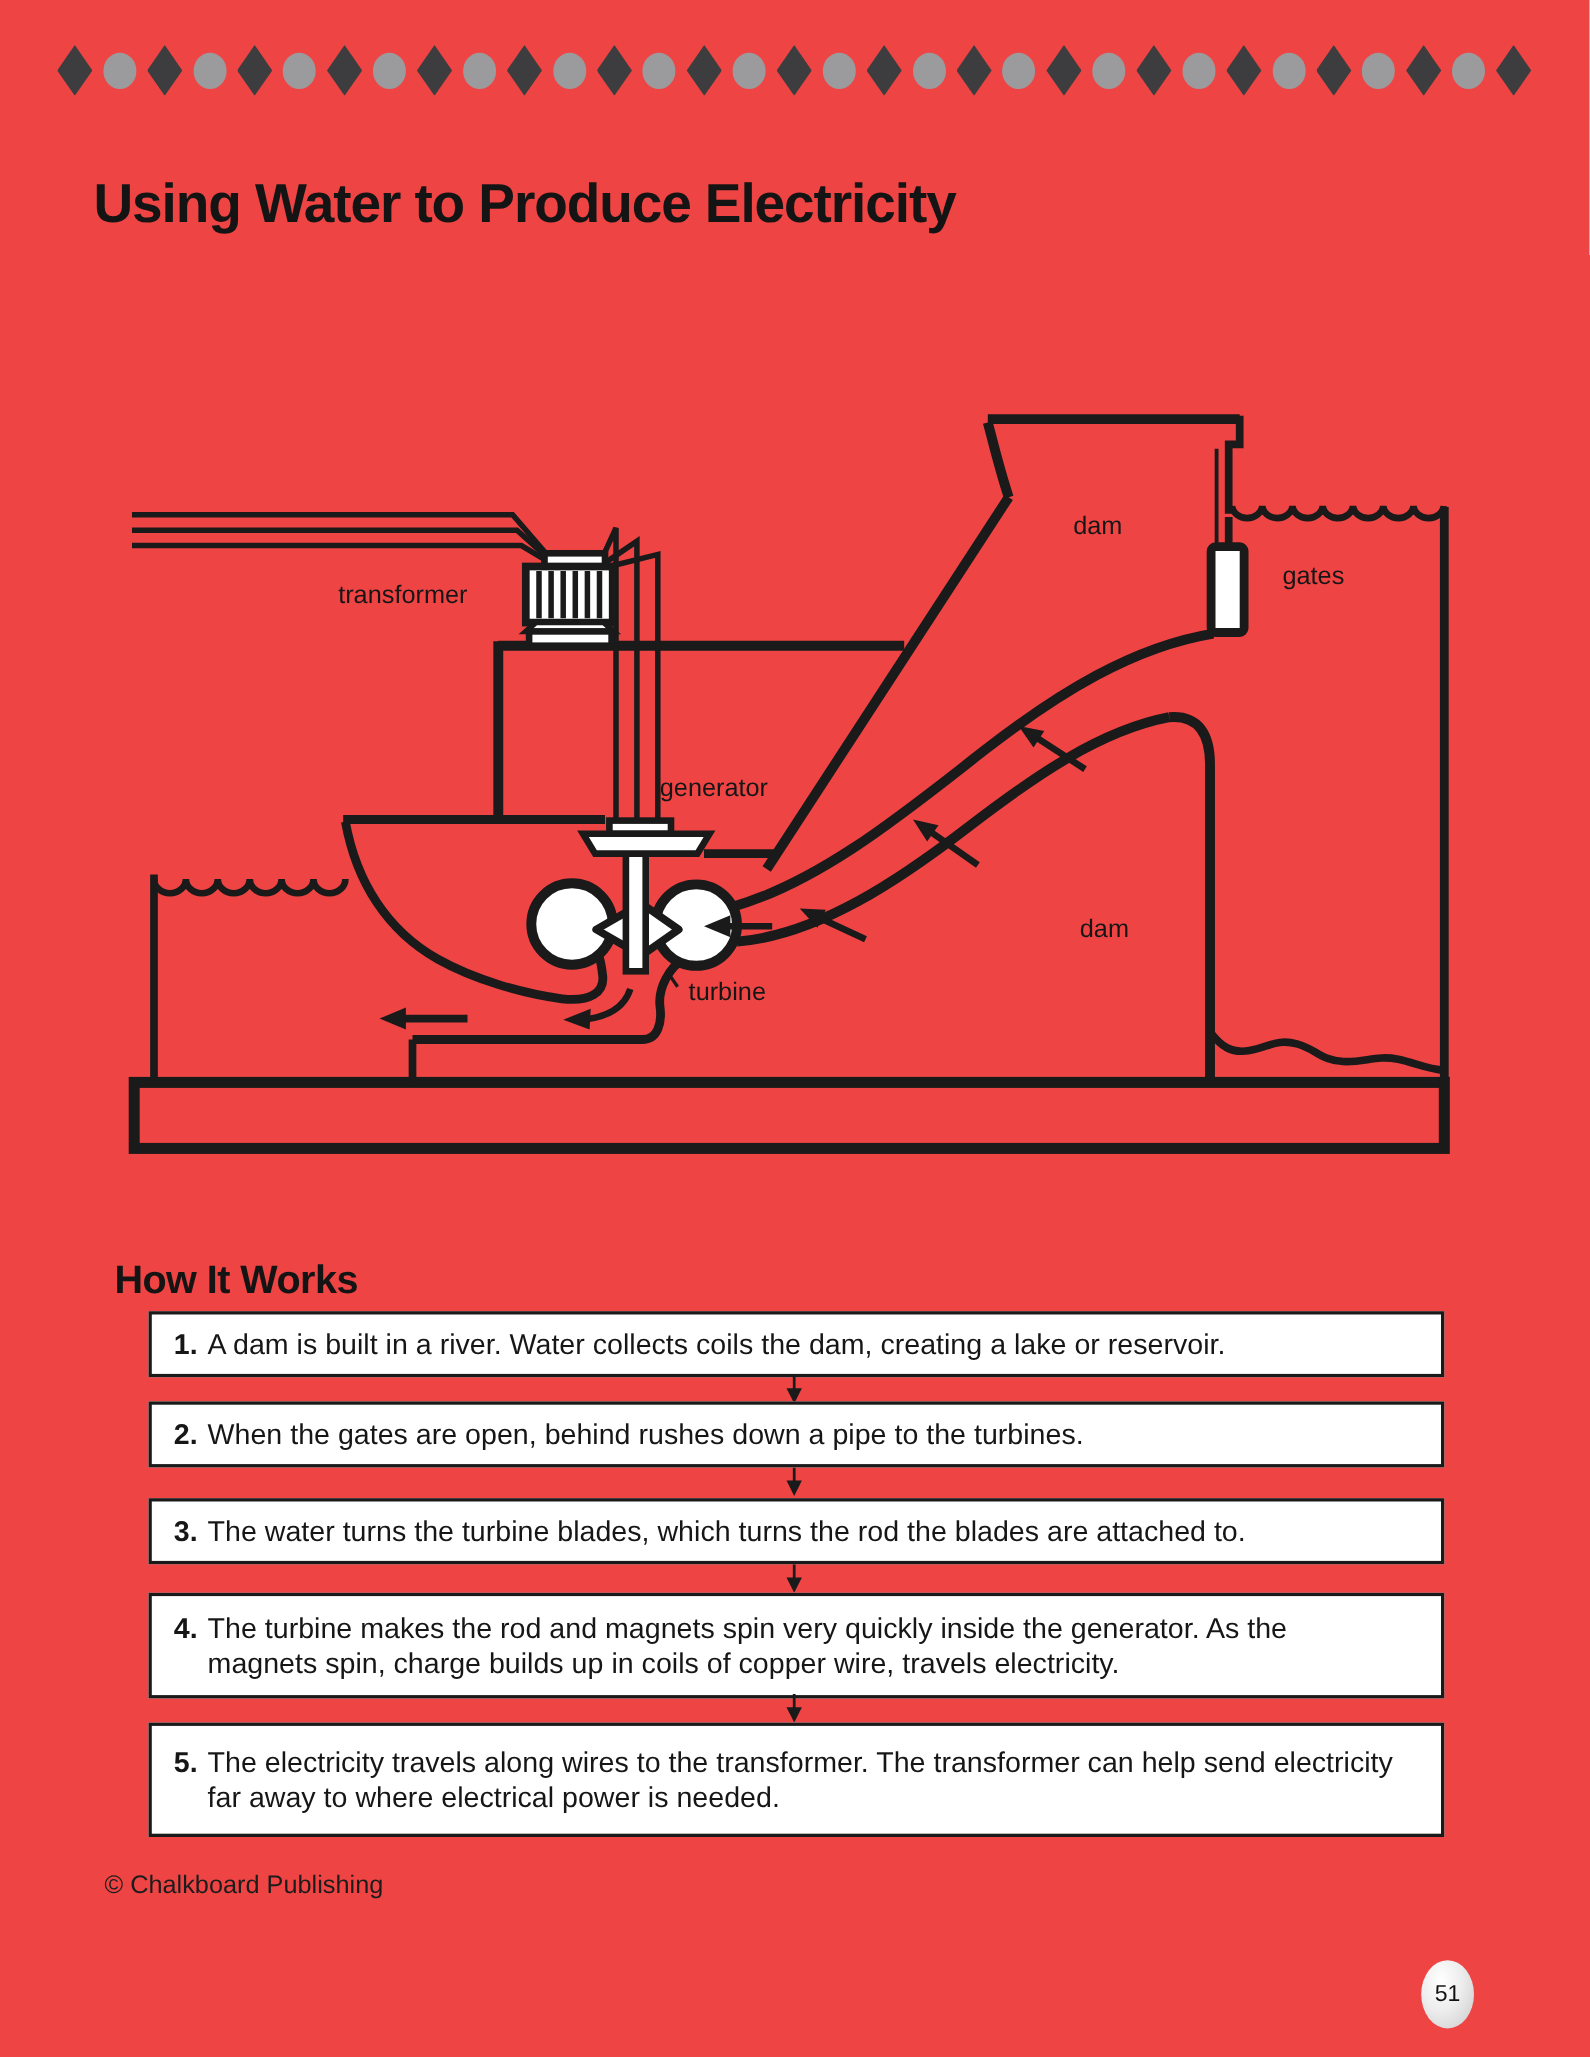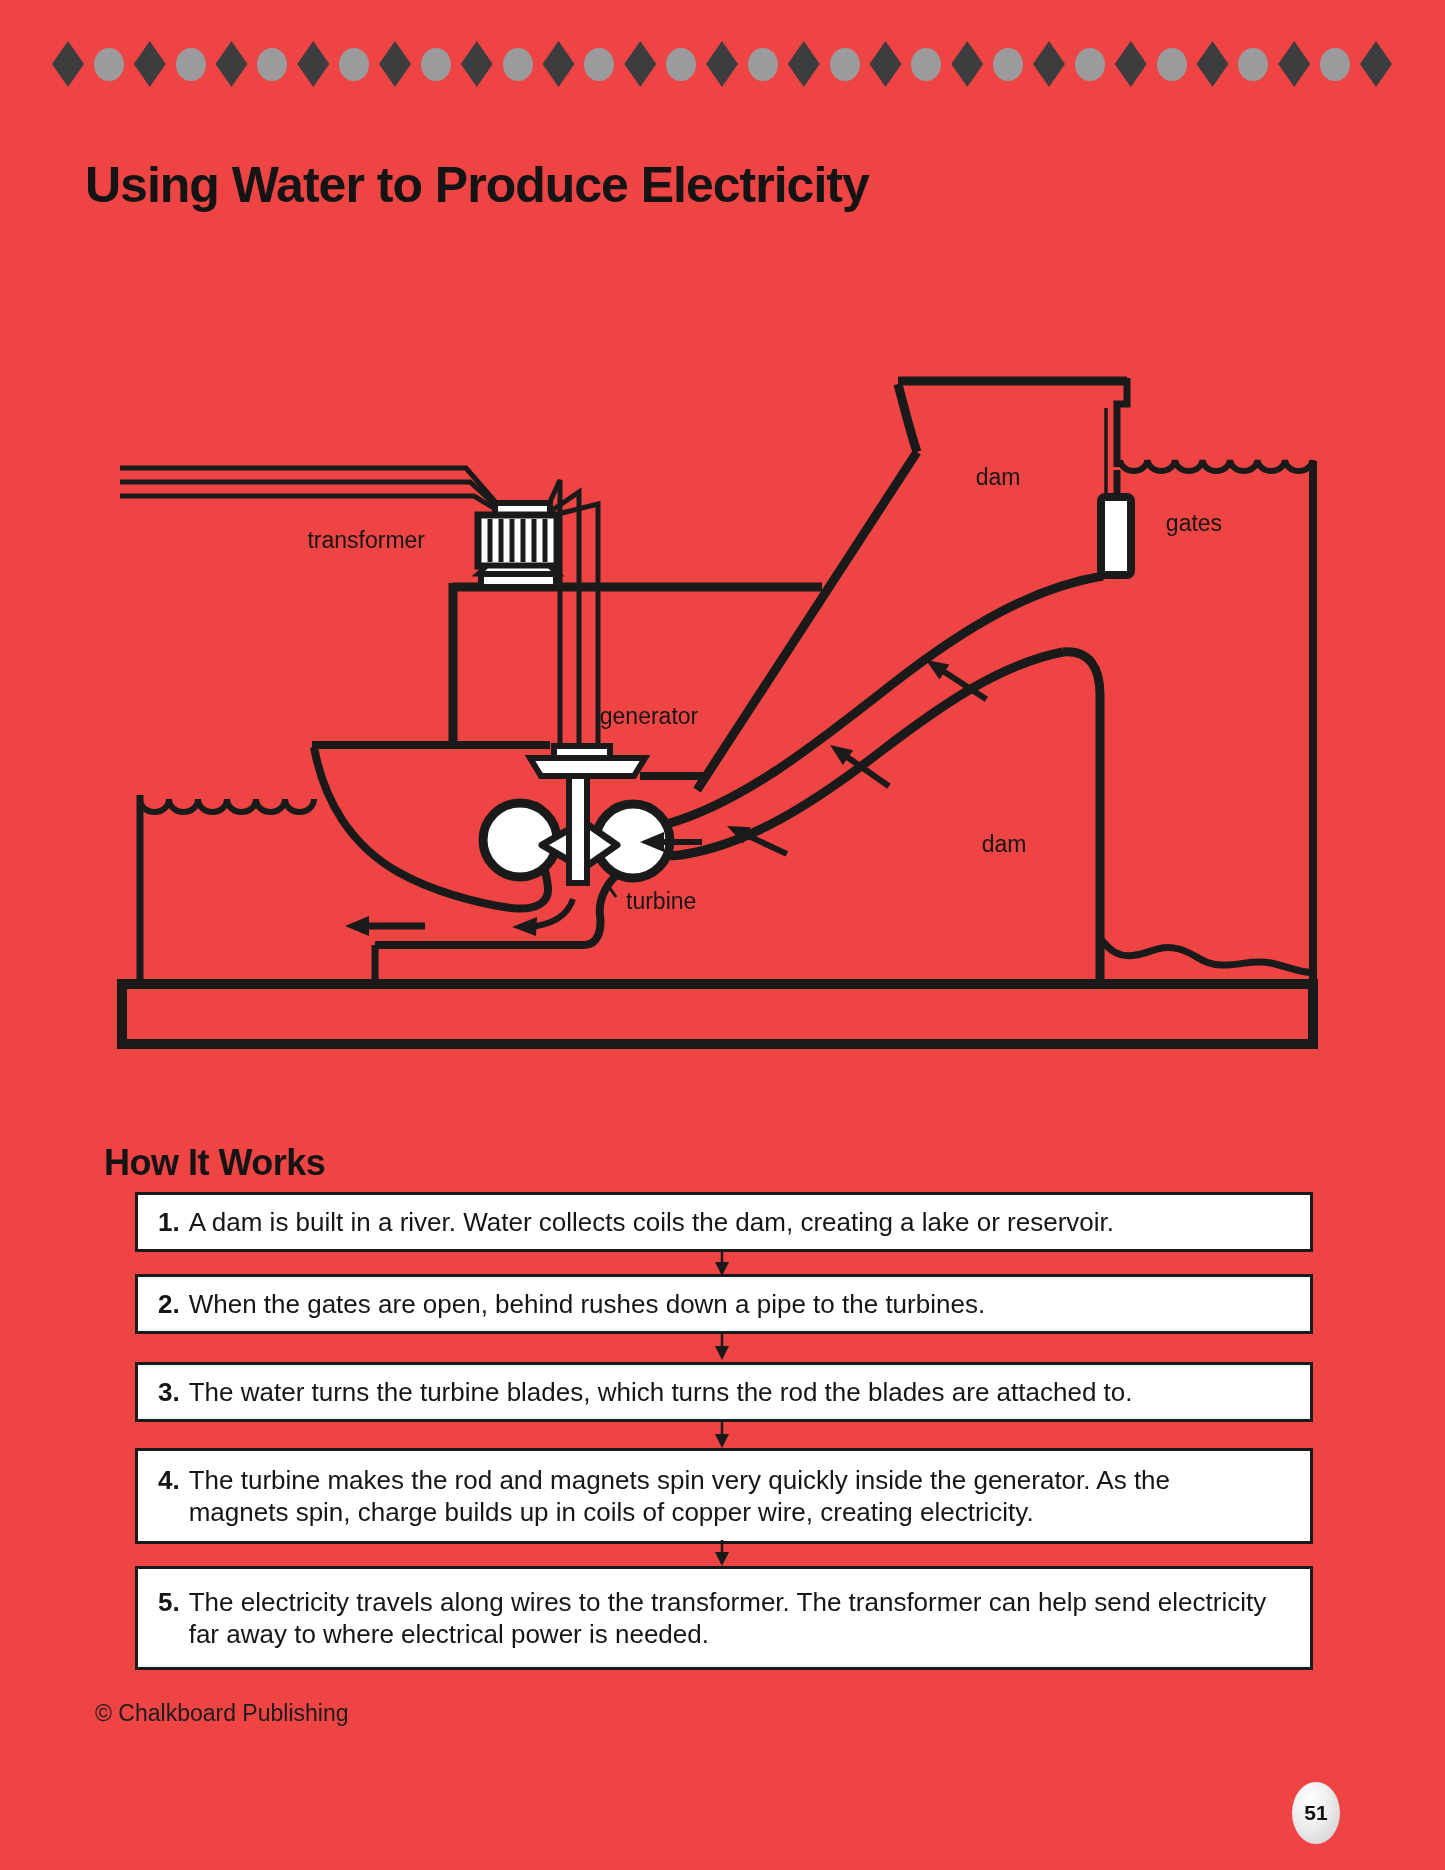--- a/index.html
+++ b/index.html
@@ -42,21 +42,21 @@
   .step-text{max-width:1080px;}
   .flow-arrow{position:absolute;left:712px;width:20px;}
   .flow-arrow svg{display:block;}
   
   .footer-copy{position:absolute;left:95px;top:1700px;font-size:23px;color:#1c1c1c;}
   .page-badge{
     position:absolute;left:1292px;top:1782px;width:48px;height:62px;
     border-radius:50%;
     background:radial-gradient(ellipse at 38% 30%, #ffffff 0%, #ededed 45%, #c9c9c9 100%);
     display:flex;align-items:center;justify-content:center;
-    font-size:21px;font-weight:bold;color:#111;
+    font-size:21px;font-weight:normal;color:#111;
   }
   
   .diagram-svg{position:absolute;left:95px;top:355px;}
   .diagram-svg text{font-family:"Liberation Sans",sans-serif;font-size:23px;fill:#161616;}
   .ln{stroke:#1a1a1a;fill:none;}
   .fw{stroke:#1a1a1a;fill:#ffffff;}
   .solid{fill:#1a1a1a;stroke:none;}
 </style>
 </head>
 <body>
@@ -229,21 +229,21 @@
   <div class="flow-arrow" style="top:1422px;">
     <svg width="20" height="26">
         <path d="M10,0 V14" stroke="#1a1a1a" stroke-width="2.5" fill="none"></path>
         <polygon points="3,12 17,12 10,26" fill="#1a1a1a"></polygon>
       </svg>
   </div>
 
   <div class="flow-box" style="top:1448px;height:96px;">
     <div class="inner">
         <span class="step-num">4.</span>
-        <span class="step-text">The turbine makes the rod and magnets spin very quickly inside the generator. As the magnets spin, charge builds up in coils of copper wire, creating electricity.</span>
+        <span class="step-text">The turbine makes the rod and magnets spin very quickly inside the generator. As the magnets spin, charge builds up in coils of copper wire, travels electricity.</span>
       </div>
   </div>
   <div class="flow-arrow" style="top:1540px;">
     <svg width="20" height="26">
         <path d="M10,0 V14" stroke="#1a1a1a" stroke-width="2.5" fill="none"></path>
         <polygon points="3,12 17,12 10,26" fill="#1a1a1a"></polygon>
       </svg>
   </div>
 
   <div class="flow-box" style="top:1566px;height:104px;">

